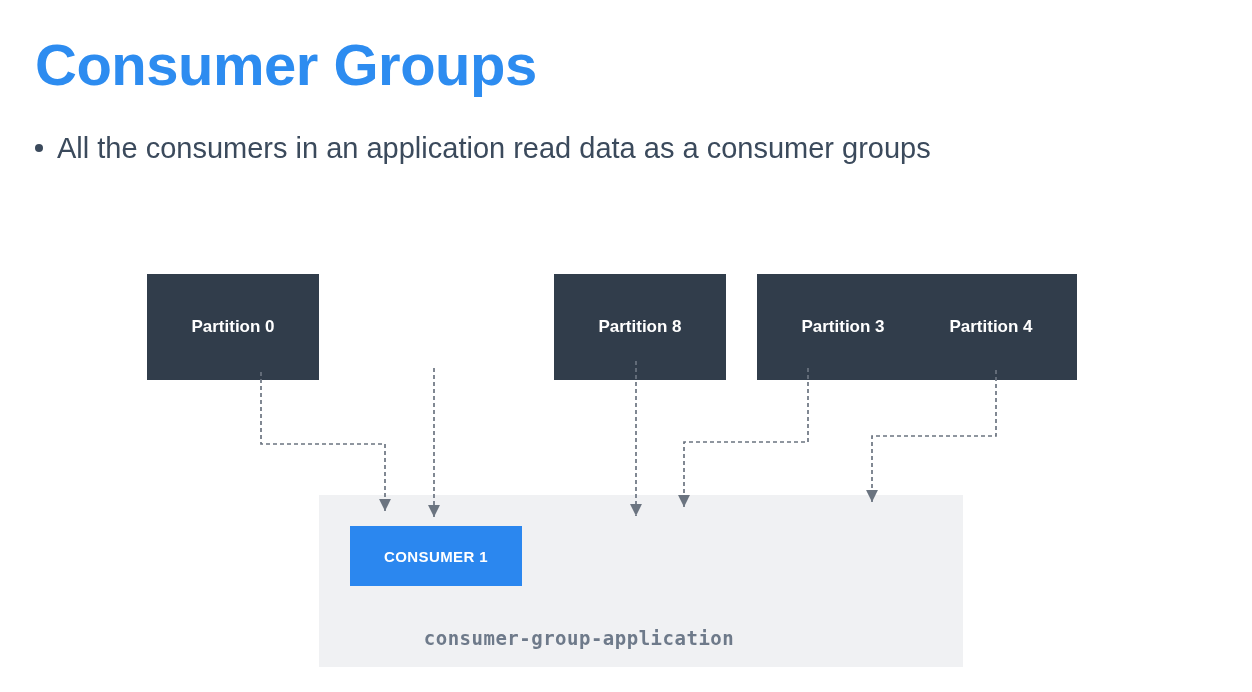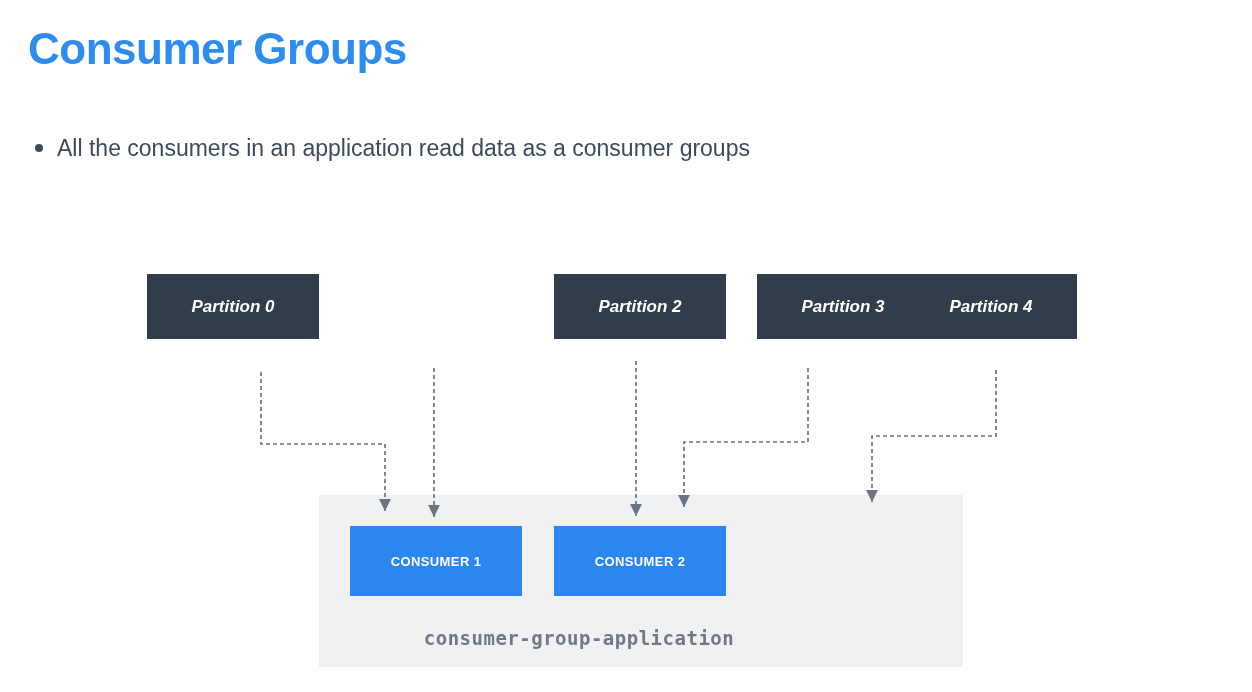--- a/index.html
+++ b/index.html
@@ -3,53 +3,52 @@
 <meta charset="utf-8">
 <style>
   html,body{margin:0;padding:0;}
   body{
     width:1252px;height:692px;overflow:hidden;background:#ffffff;
     font-family:"Liberation Sans",sans-serif;
   }
   .slide{position:relative;width:1252px;height:692px;background:#ffffff;}
 
   .title{
-    position:absolute;left:28px;top:24px;margin:0;
-    font-size:44px;font-weight:bold;letter-spacing:-0.5px;
+    position:absolute;left:28px;top:24px;margin:7px;
+    font-size:58px;font-weight:bold;letter-spacing:-0.5px;
     color:var(--title-blue,#2d8cf0);
   }
 
   .bullets{position:absolute;left:33px;top:133px;margin:0;padding:0;list-style:none;}
   .bullets li{
     position:relative;padding-left:24px;margin-bottom:24px;
-    font-size:23px;line-height:30px;color:var(--bullet-text,#3b4a5c);
+    font-size:29px;line-height:30px;color:var(--bullet-text,#3b4a5c);
   }
   .bullet-dot{
     position:absolute;left:2px;top:11px;width:8px;height:8px;border-radius:50%;
     background:var(--bullet-text,#3b4a5c);
   }
 
   .pbox{
-    position:absolute;top:274px;width:172px;height:65px;
+    position:absolute;top:274px;width:172px;height:106px;
     background:var(--partition-dark,#313d4b);
     color:#ffffff;font-weight:bold;font-size:17px;
     display:flex;align-items:center;justify-content:center;
     z-index:1;
-    font-style:italic;
   }
 
   .group{
     position:absolute;left:319px;top:495px;width:644px;height:172px;
     background:var(--group-bg,#f0f1f3);z-index:1;
   }
 
   .cbox{
-    position:absolute;top:526px;width:172px;height:70px;
+    position:absolute;top:526px;width:172px;height:60px;
     background:var(--consumer-blue,#2b87ef);
-    color:#ffffff;font-weight:bold;font-size:13px;letter-spacing:0.4px;
+    color:#ffffff;font-weight:bold;font-size:15px;letter-spacing:0.4px;
     display:flex;align-items:center;justify-content:center;
     z-index:2;
   }
 
   .group-label{
     position:absolute;left:319px;top:627px;width:520px;text-align:center;
     font-family:"DejaVu Sans Mono",monospace;font-weight:bold;
     font-size:19px;letter-spacing:0.5px;color:var(--label-gray,#6e7a8a);
     z-index:2;
   }
@@ -72,28 +71,27 @@
   <h1 class="title">Consumer Groups</h1>
 
   <ul class="bullets">
     <li>
       <span class="bullet-dot"></span>
       <span>All the consumers in an application read data as a consumer groups</span>
     </li>
   </ul>
 
   <div class="pbox" style="left:147px">Partition 0</div>
-  <div class="pbox" style="left:554px">Partition 2</div>
+  <div class="pbox" style="left:554px">Partition 8</div>
   <div class="pbox" style="left:757px">Partition 3</div>
   <div class="pbox" style="left:905px">Partition 4</div>
 
   <div class="group"></div>
 
   <div class="cbox" style="left:350px">CONSUMER 1</div>
-  <div class="cbox" style="left:554px">CONSUMER 2</div>
 
   <div class="group-label">consumer-group-application</div>
 
   <svg class="arrows" viewBox="0 0 1252 692" xmlns="http://www.w3.org/2000/svg">
     <defs>
       <marker id="ah" viewBox="0 0 12 12" markerUnits="userSpaceOnUse" markerWidth="13" markerHeight="13" refX="11" refY="6" orient="auto">
         <path class="arrowhead" d="M0,0.5 L11,6 L0,11.5 z"></path>
       </marker>
     </defs>
     <path class="arrow" marker-end="url(#ah)" d="M261,372 L261,444 L385,444 L385,511"></path>

